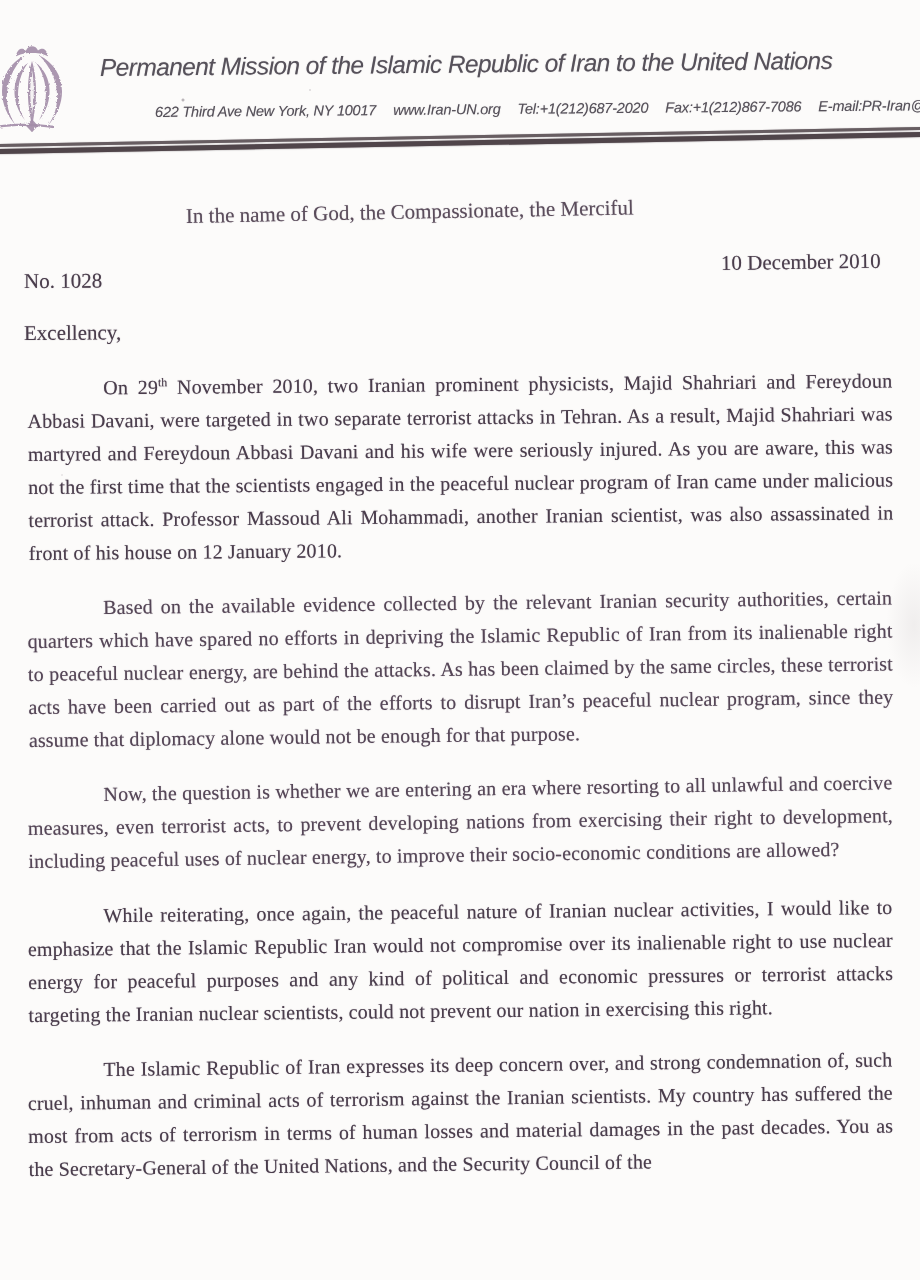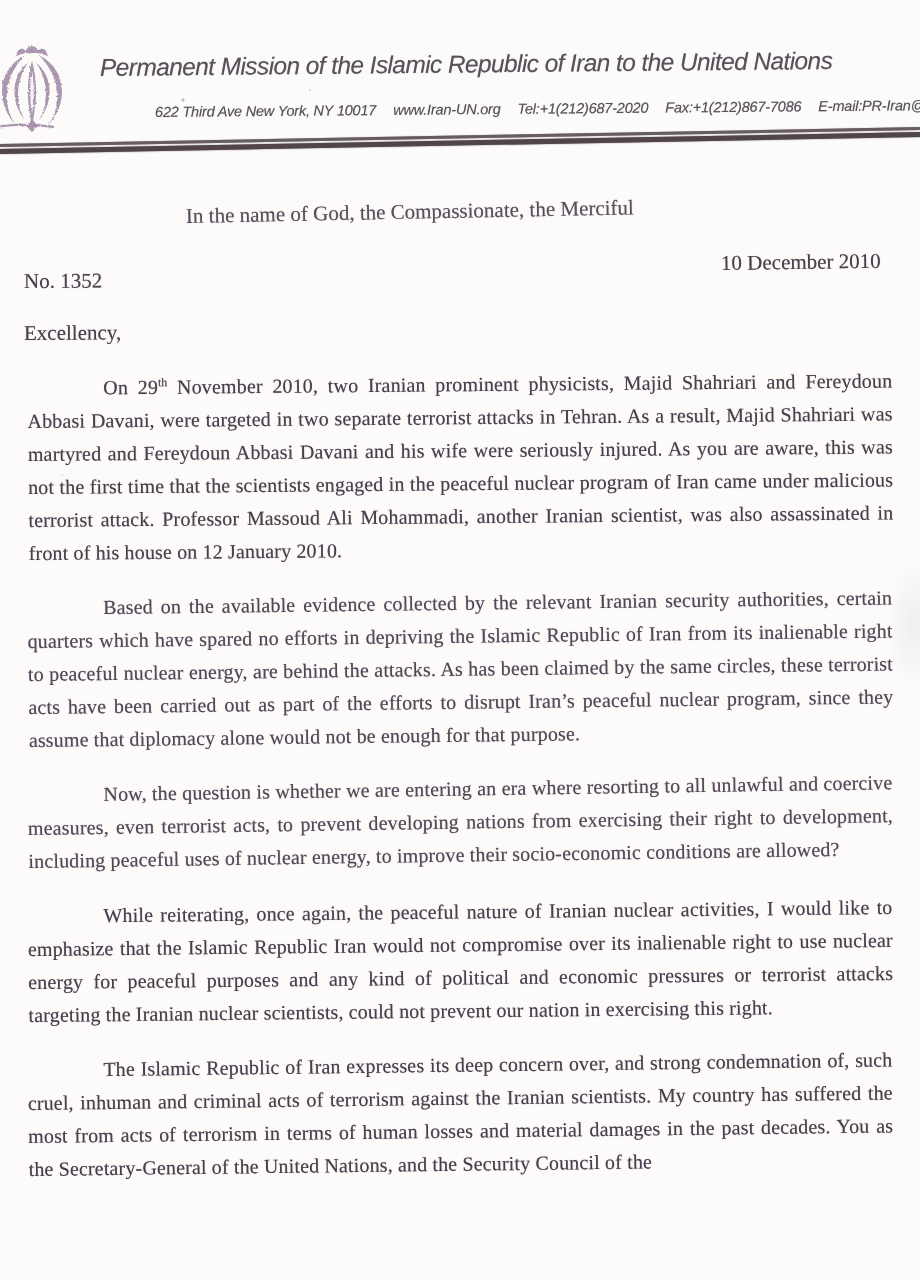--- a/index.html
+++ b/index.html
@@ -134,21 +134,21 @@
       <div class="rule-thick"></div>
     </div>
   </header>
 
   <main class="letter-main">
 
     <div class="bismillah">In the name of God, the Compassionate, the Merciful</div>
 
     <div class="meta">
       <div class="letter-date">10 December 2010</div>
-      <div class="ref-no">No. 1352</div>
+      <div class="ref-no">No. 1028</div>
     </div>
 
     <div class="salutation">Excellency,</div>
 
     <p class="para t1"><span>On 29</span><sup>th</sup><span> November 2010, two Iranian prominent physicists, Majid Shahriari and Fereydoun Abbasi Davani, were targeted in two separate terrorist attacks in Tehran. As a result, Majid Shahriari was martyred and Fereydoun Abbasi Davani and his wife were seriously injured. As you are aware, this was not the first time that the scientists engaged in the peaceful nuclear program of Iran came under malicious terrorist attack. Professor Massoud Ali Mohammadi, another Iranian scientist, was also assassinated in front of his house on 12 January 2010.</span></p>
 
     <p class="para t2">Based on the available evidence collected by the relevant Iranian security authorities, certain quarters which have spared no efforts in depriving the Islamic Republic of Iran from its inalienable right to peaceful nuclear energy, are behind the attacks. As has been claimed by the same circles, these terrorist acts have been carried out as part of the efforts to disrupt Iran’s peaceful nuclear program, since they assume that diplomacy alone would not be enough for that purpose.</p>
 
     <p class="para t3">Now, the question is whether we are entering an era where resorting to all unlawful and coercive measures, even terrorist acts, to prevent developing nations from exercising their right to development, including peaceful uses of nuclear energy, to improve their socio-economic conditions are allowed?</p>
 

